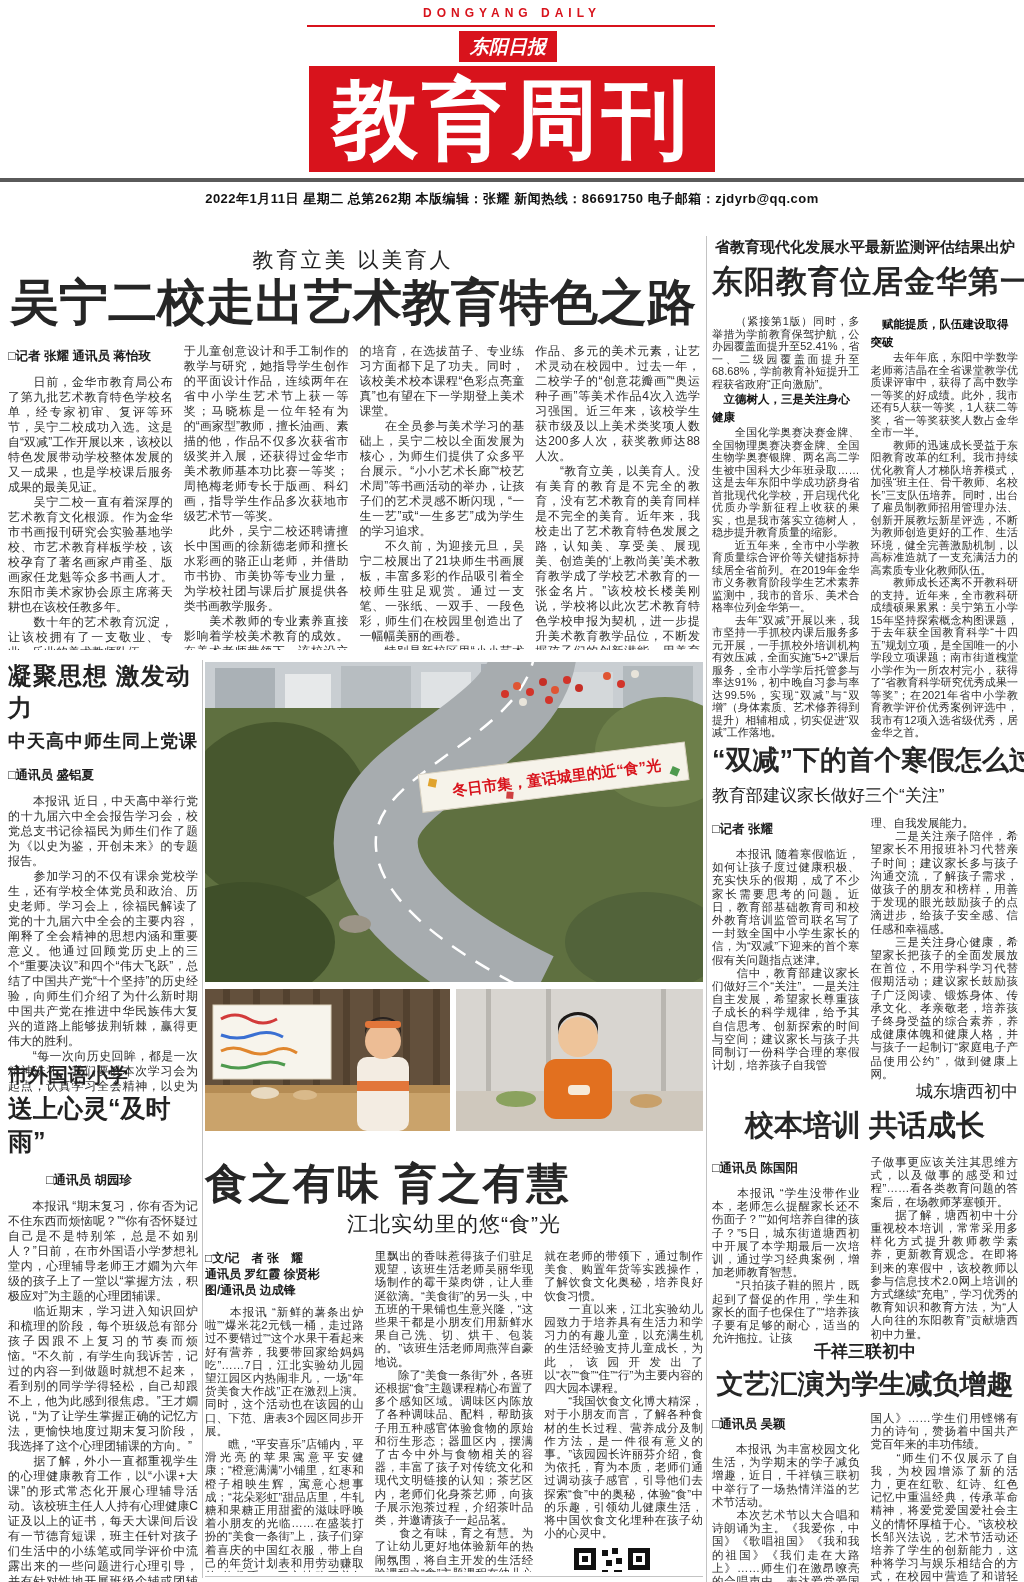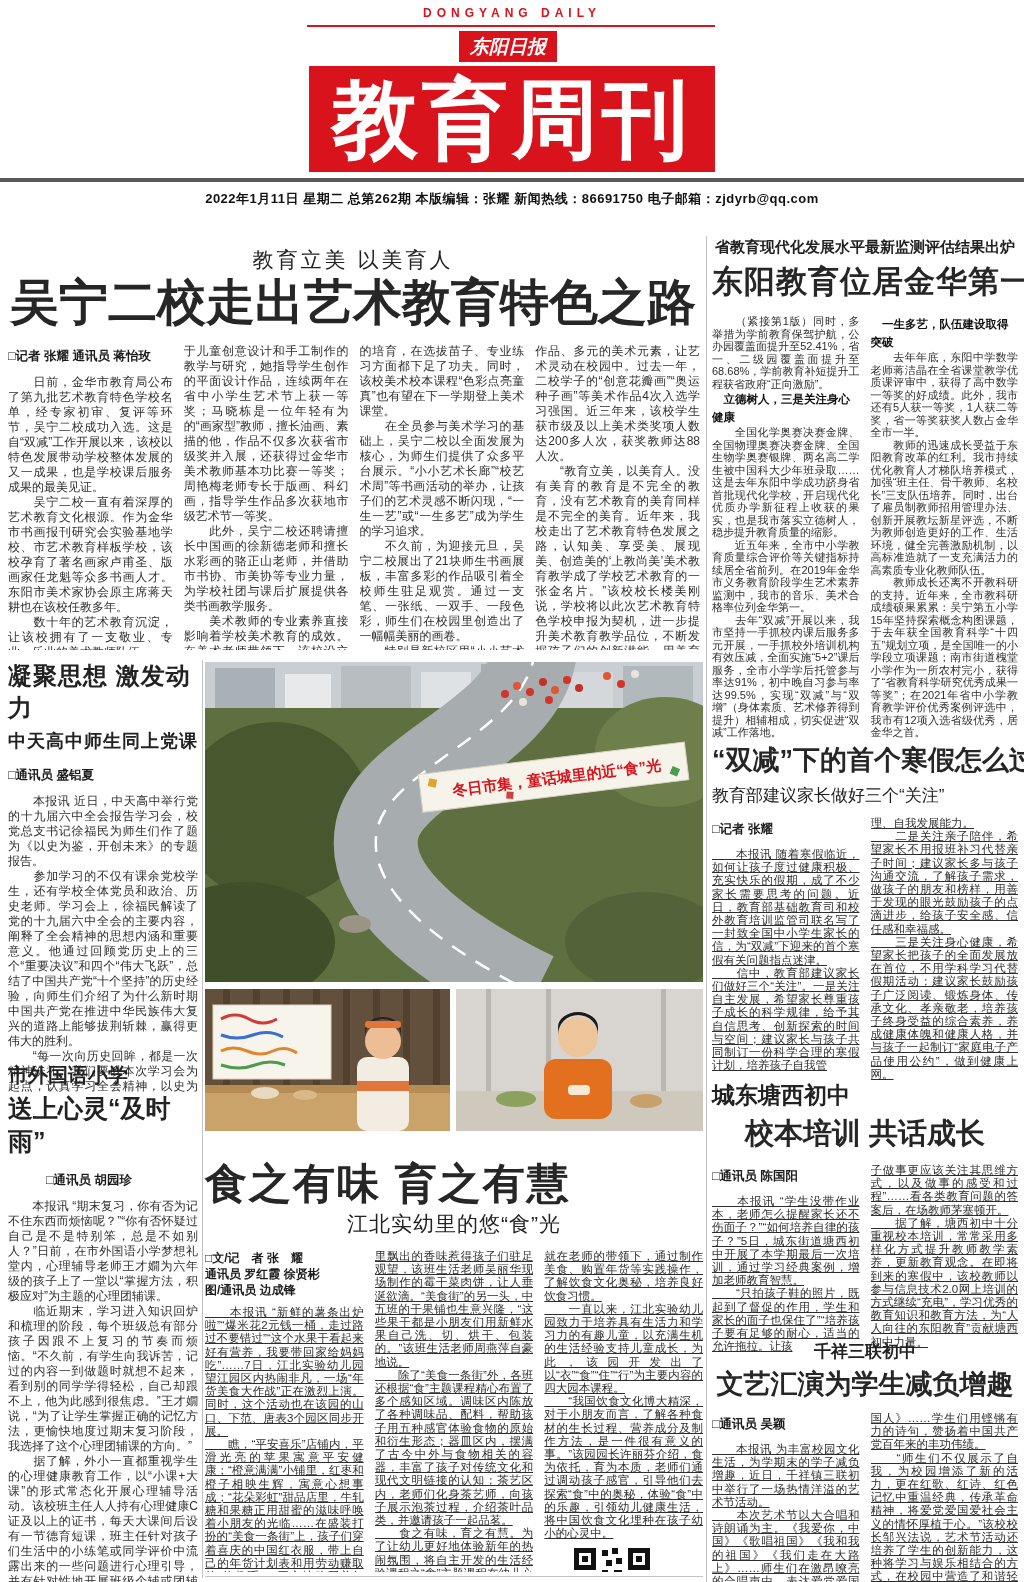--- a/index.html
+++ b/index.html
@@ -23,21 +23,21 @@
 
   
   .vrule { position:absolute; width:1px; background:#c3c3c3; }
   .vrule.r1 { left:706px; top:236px; height:1346px; }
   .vrule.r2 { left:202px; top:660px; height:918px; }
   .hrule-bottom { position:absolute; left:205px; top:1576px; width:498px; height:1px; background:#c3c3c3; }
 
   
   .txt { font-size:12px; line-height:15px; text-align:justify; white-space:pre-line; color:#2e2e2e; }
   .txt-sm { font-size:11px; line-height:12.5px; }
-  .txt-md { font-size:11.5px; line-height:13.2px;text-decoration:underline; }
+  .txt-md { font-size:11.5px; line-height:13.2px; }
   .byline { font-weight:bold; font-size:12.5px; color:#1c1c1c; margin:4px 0 10px; white-space:pre-line; }
   .cols { display:flex; gap:11px; }
   .cols .c { flex:1; overflow:hidden; }
   .subhead { font-weight:bold; font-size:11.5px; line-height:18px; color:#111; text-indent:1em; }
 
   
   .lead-kicker { position:absolute; top:246px; left:0; width:706px; text-align:center;
                  font-size:21px; color:#222; letter-spacing:3px; }
   .lead-title { position:absolute; top:270px; left:0; width:706px; text-align:center;
                 font-size:49px; font-weight:900; color:#262626; letter-spacing:0px; white-space:nowrap; }
@@ -72,21 +72,21 @@
   .a-gold .t1 { text-align:center; font-size:31px; font-weight:900; color:#262626; margin-top:4px;
                 letter-spacing:1px; white-space:nowrap; }
   .a-gold .body { margin-top:12px; height:424px; }
 
   .a-break { position:absolute; left:712px; top:742px; width:306px; }
   .a-break .t1 { text-align:center; font-size:27px; font-weight:900; color:#262626; white-space:nowrap; }
   .a-break .t2 { text-align:left; font-size:17px; color:#222; margin-top:6px; }
   .a-break .body { margin-top:10px; height:272px; }
 
   .a-training { position:absolute; left:712px; top:1080px; width:306px; }
-  .a-training .k { text-align:left; font-size:23px; font-weight:bold; color:#222; }
+  .a-training .k { text-align:right; font-size:17px; font-weight:normal; color:#222; }
   .a-training .t1 { text-align:center; font-size:29px; font-weight:900; color:#262626; margin-top:3px; }
   .a-training .body { margin-top:10px; height:200px; }
 
   .a-art { position:absolute; left:712px; top:1340px; width:306px; }
   .a-art .k { text-align:center; font-size:17px; font-weight:bold; color:#222; }
   .a-art .t1 { text-align:center; font-size:27px; font-weight:900; color:#262626; margin-top:3px; white-space:nowrap; }
   .a-art .body { margin-top:10px; height:176px; }
 </style>
 </head>
 <body>
@@ -321,21 +321,21 @@
     <div class="t1">东阳教育位居金华第一</div>
     <div class="body cols">
       <div class="c">
         <div class="txt txt-sm">　　（紧接第1版）同时，多举措为学前教育保驾护航，公办园覆盖面提升至52.41%，省一、二级园覆盖面提升至68.68%，学前教育补短提升工程获省政府“正向激励”。</div>
         <div class="subhead">立德树人，三是关注身心健康</div>
         <div class="txt txt-sm">　　全国化学奥赛决赛金牌、全国物理奥赛决赛金牌、全国生物学奥赛银牌、两名高二学生被中国科大少年班录取……这是去年东阳中学成功跻身省首批现代化学校，开启现代化优质办学新征程上收获的果实，也是我市落实立德树人，稳步提升教育质量的缩影。
 　　近五年来，全市中小学教育质量综合评价等关键指标持续居全省前列。在2019年金华市义务教育阶段学生艺术素养监测中，我市的音乐、美术合格率位列金华第一。
 　　去年“双减”开展以来，我市坚持一手抓校内课后服务多元开展，一手抓校外培训机构有效压减，全面实施“5+2”课后服务，全市小学学后托管参与率达91%，初中晚自习参与率达99.5%，实现“双减”与“双增”（身体素质、艺术修养得到提升）相辅相成，切实促进“双减”工作落地。</div>
       </div>
       <div class="c">
-        <div class="subhead">一生多艺，队伍建设取得突破</div>
+        <div class="subhead">赋能提质，队伍建设取得突破</div>
         <div class="txt txt-sm">　　去年年底，东阳中学数学老师蒋洁晶在全省课堂教学优质课评审中，获得了高中数学一等奖的好成绩。此外，我市还有5人获一等奖，1人获二等奖，省一等奖获奖人数占金华全市一半。
 　　教师的迅速成长受益于东阳教育改革的红利。我市持续优化教育人才梯队培养模式，加强“班主任、骨干教师、名校长”三支队伍培养。同时，出台了雇员制教师招用管理办法、创新开展教坛新星评选，不断为教师创造更好的工作、生活环境，健全完善激励机制，以高标准造就了一支充满活力的高素质专业化教师队伍。
 　　教师成长还离不开教科研的支持。近年来，全市教科研成绩硕果累累：吴宁第五小学15年坚持探索概念构图课题，于去年获全国教育科学“十四五”规划立项，是全国唯一的小学段立项课题；南市街道槐堂小学作为一所农村完小，获得了“省教育科学研究优秀成果一等奖”；在2021年省中小学教育教学评价优秀案例评选中，我市有12项入选省级优秀，居金华之首。</div>
       </div>
     </div>
   </div>
 
   <div class="a-break">
     <div class="t1">“双减”下的首个寒假怎么过</div>
     <div class="t2">教育部建议家长做好三个“关注”</div>

